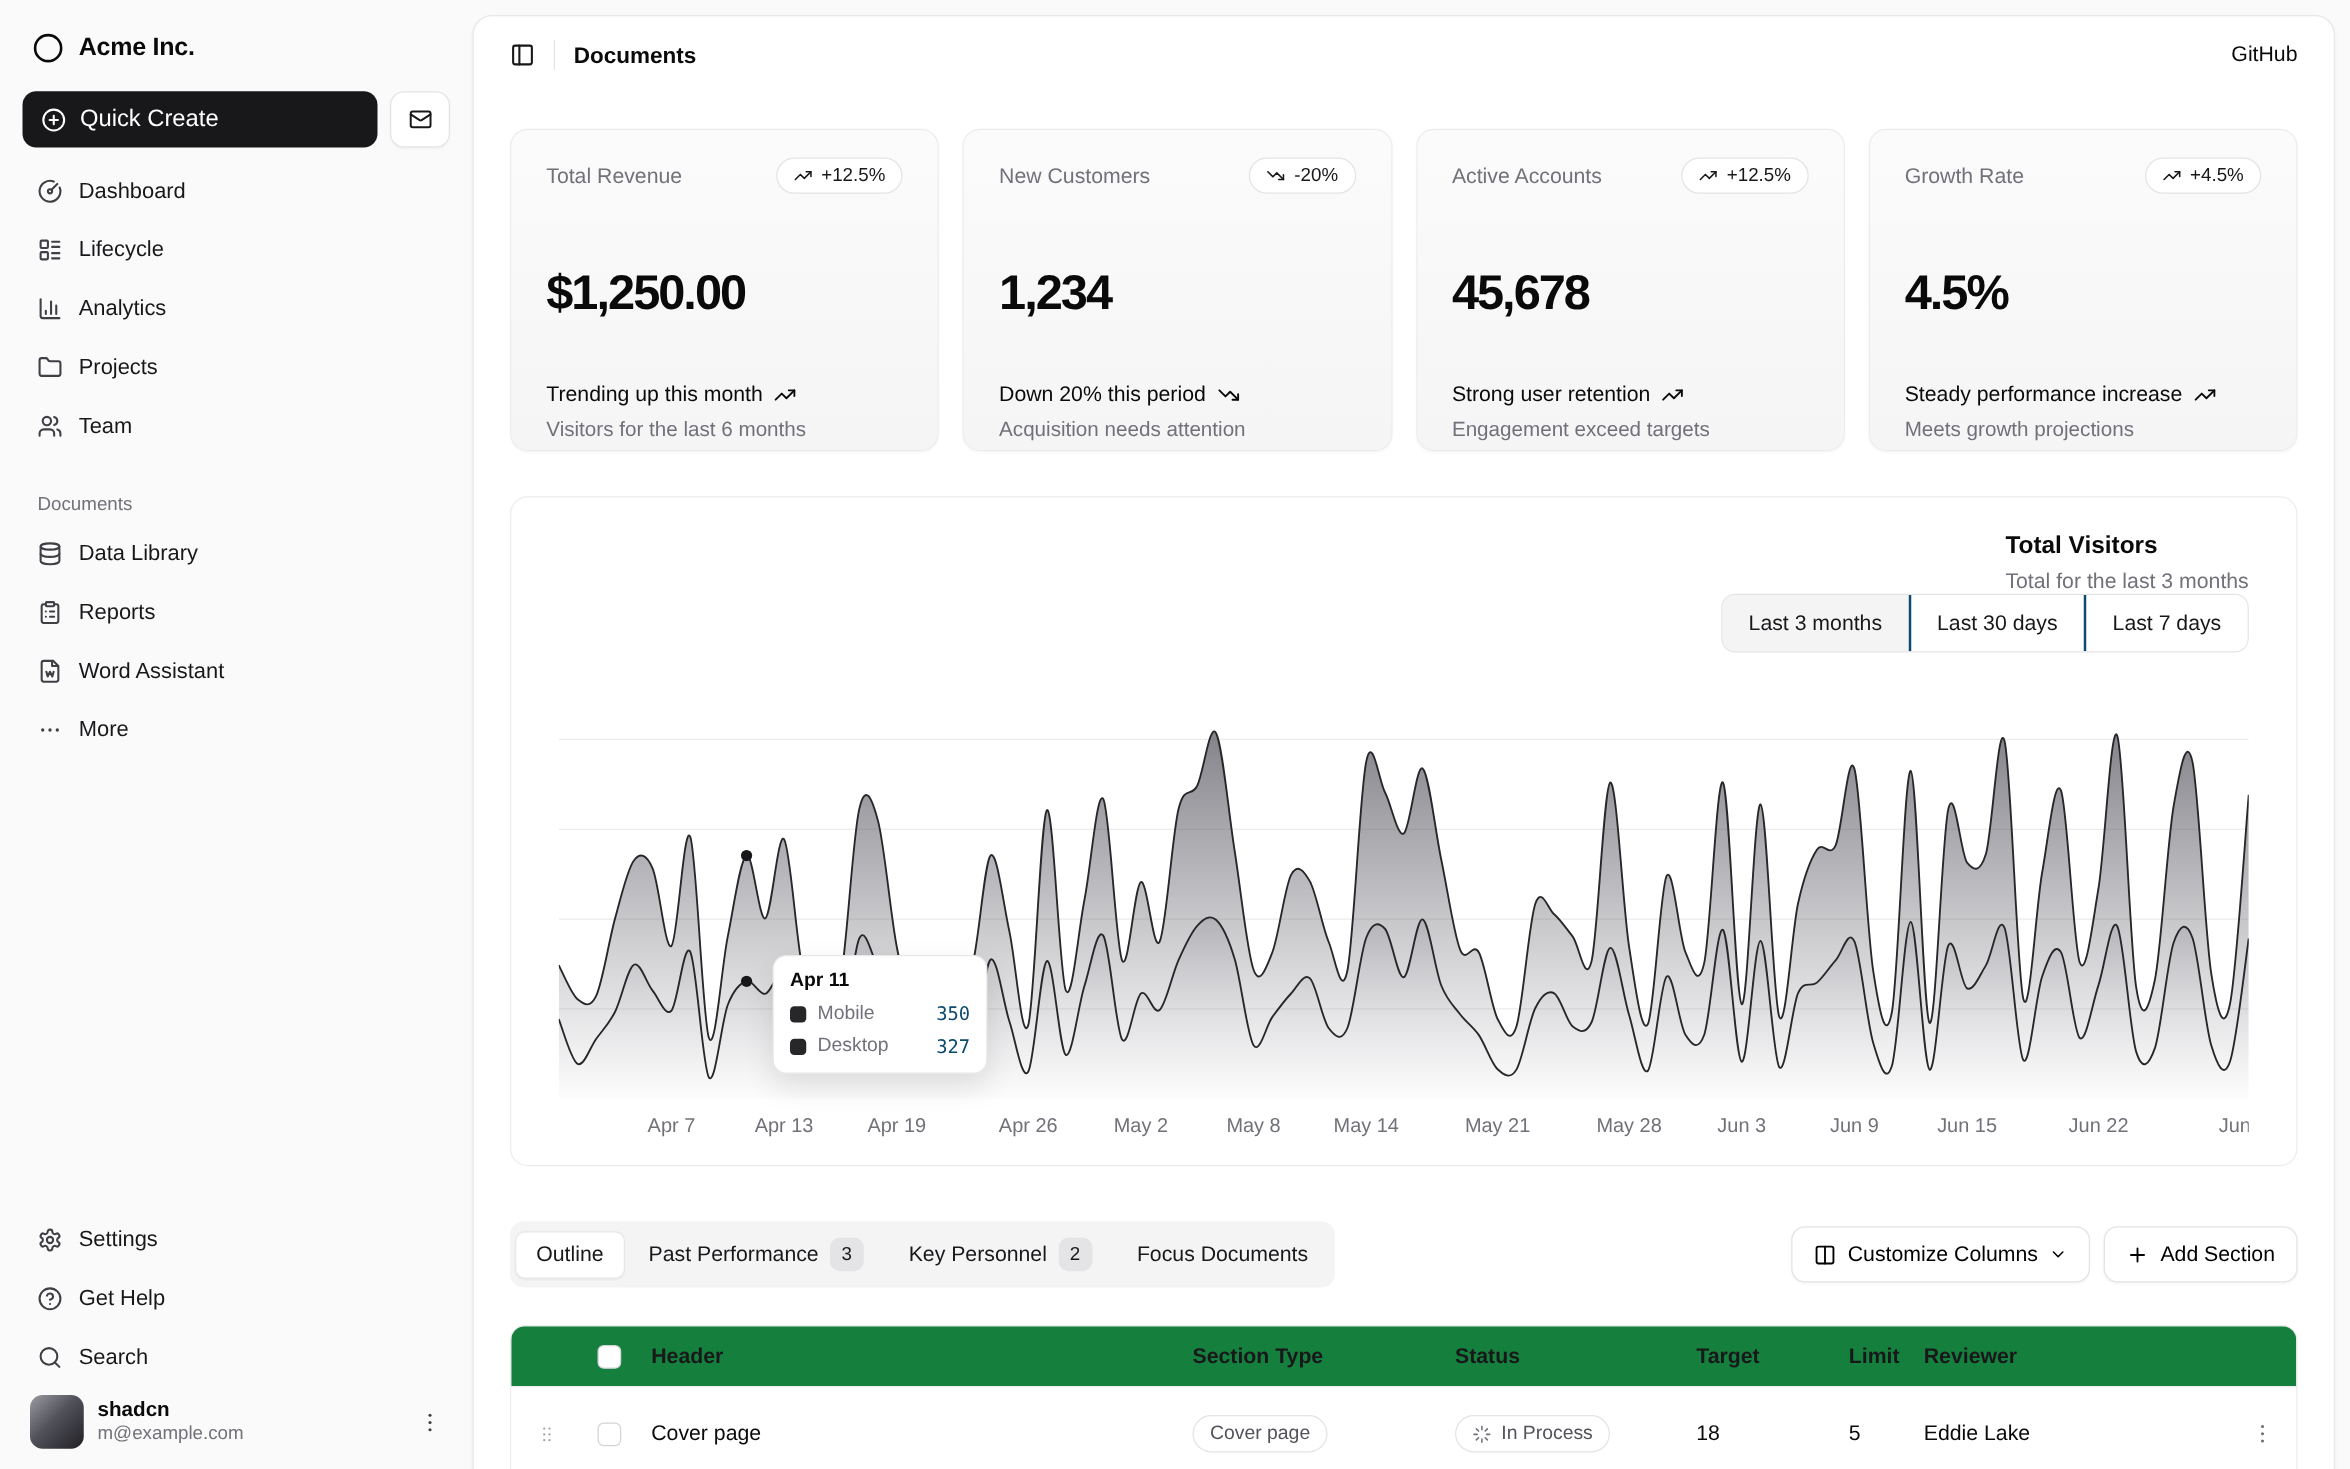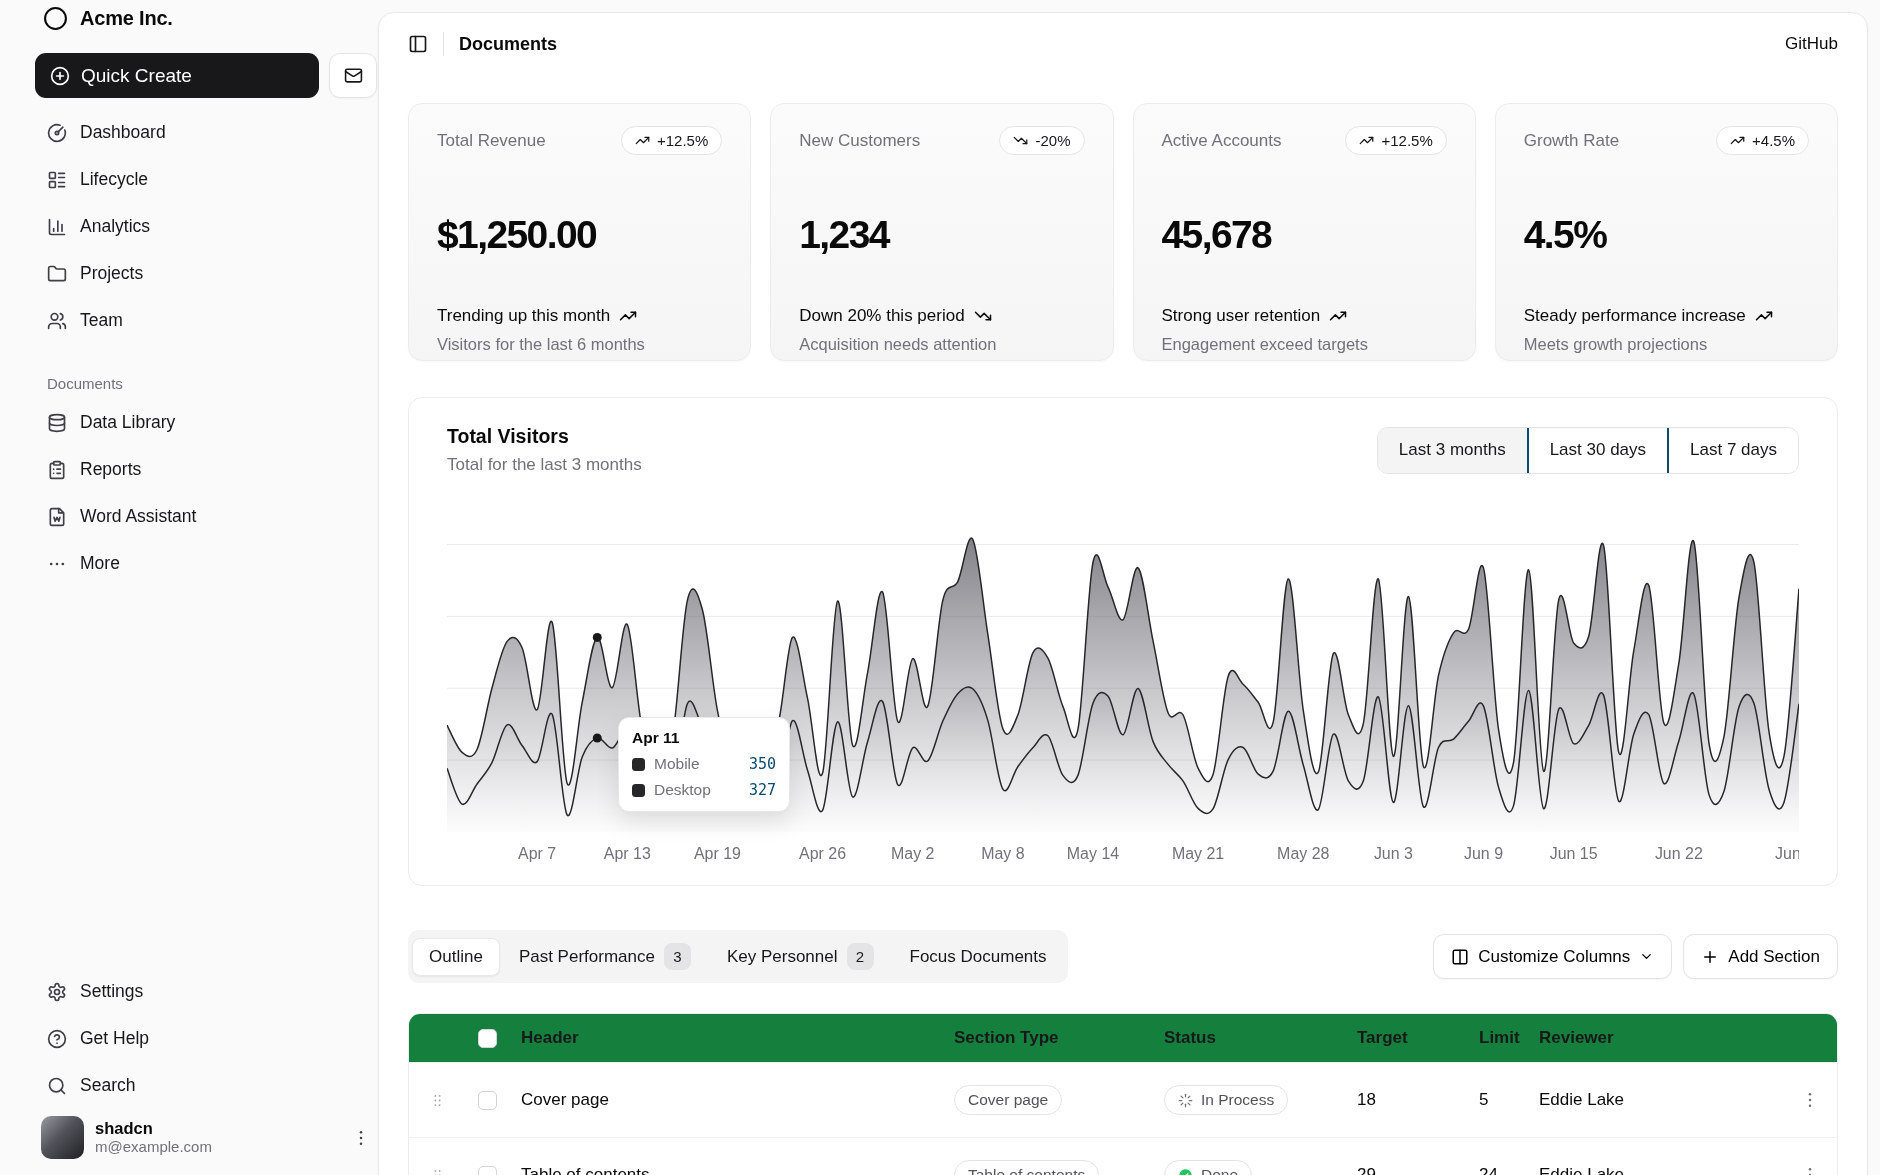--- a/index.html
+++ b/index.html
@@ -8,21 +8,21 @@
     width:1880px; height:1175px; overflow:hidden;
     background:#fafafa; color:#0a0a0a;
     font-family:"Liberation Sans", sans-serif;
     -webkit-font-smoothing:antialiased;
   }
   svg { display:block; }
   .ic { display:inline-flex; align-items:center; justify-content:center; }
   .ic svg { width:100%; height:100%; }
 
   
-  .sidebar { position:fixed; left:17px; top:0; bottom:0; width:378px; padding:0 18px 14px; display:flex; flex-direction:column; }
+  .sidebar { position:fixed; left:0; top:0; bottom:0; width:378px; padding:20px 18px 14px; display:flex; flex-direction:column; }
   .brand { display:flex; align-items:center; gap:12px; padding:6px 8px; font-size:20px; font-weight:700; letter-spacing:-0.2px; }
   .brand .ic { width:25px; height:25px; }
   .qc-row { display:flex; gap:10px; margin-top:16px; align-items:center; }
   .qc-btn { flex:1; display:flex; align-items:center; gap:11px; background:#18181b; color:#fff; border:none; border-radius:11px; height:45px; padding:0 15px; font-size:19px; font-weight:500; font-family:inherit; cursor:pointer; }
   .qc-btn .ic { width:20px; height:20px; }
   .sq-btn { width:48px; height:45px; background:#fff; border:1px solid #e4e4e7; border-radius:11px; display:flex; align-items:center; justify-content:center; cursor:pointer; box-shadow:0 1px 2px rgba(0,0,0,.04); }
   .sq-btn .ic { width:19px; height:19px; color:#18181b; }
   .nav { margin-top:12px; display:flex; flex-direction:column; gap:2px; }
   .nav-item { display:flex; align-items:center; gap:13px; height:45px; padding:0 12px; border-radius:9px; font-size:17.5px; color:#18181b; cursor:pointer; }
   .nav-item .ic { width:20px; height:20px; color:#3f3f46; }
@@ -51,21 +51,21 @@
   .badge { display:inline-flex; align-items:center; gap:7px; border:1px solid #e4e4e7; background:#fff; border-radius:999px; padding:5px 13px; font-size:15px; color:#18181b; white-space:nowrap; }
   .badge .ic { width:15px; height:15px; }
   .stat-value { font-size:39px; font-weight:600; letter-spacing:-1.6px; margin-top:10px; }
   .stat-foot { margin-top:auto; }
   .foot-title { display:flex; gap:9px; font-size:17px; font-weight:500; line-height:1.35; align-items:flex-start; }
   .foot-title .ic { width:18px; height:18px; margin-top:2px; flex:none; }
   .foot-desc { margin-top:7px; font-size:16.5px; color:#71717a; }
 
   
   .chart-card { margin:36px 29px 0; border:1px solid #ececec; border-radius:14px; padding:27px 0 16px; position:relative; background:#fff; }
-  .chart-head { display:flex; justify-content:space-between; align-items:center; padding:0 38px; }
+  .chart-head { display:flex; justify-content:space-between; align-items:flex-end; padding:0 38px;flex-direction:column; }
   .chart-title { font-size:19.5px; font-weight:600; }
   .chart-sub { margin-top:7px; font-size:17px; color:#71717a; }
   .range-group { display:flex; border:1px solid #e4e4e7; border-radius:11px; overflow:hidden; background:#fff; }
   .range-btn { height:45px; padding:0 21px; display:flex; align-items:center; font-size:17px; color:#18181b; background:#fff; border:none; border-left:2px solid #0c4a6e; font-family:inherit; cursor:pointer; }
   .range-btn:first-child { border-left:none; }
   .range-btn.active { background:#f4f4f5; }
   .plot-wrap { position:relative; margin:12px 38px 0; }
   .tooltip { position:absolute; left:171px; top:230px; width:172px; background:#fff; border:1px solid #e8e8e8; border-radius:11px; box-shadow:0 10px 24px rgba(0,0,0,.10); padding:11px 13px 12px; }
   .tt-date { font-size:15.5px; font-weight:600; }
   .tt-row { display:flex; align-items:center; gap:9px; margin-top:8px; font-size:15.5px; color:#71717a; }

